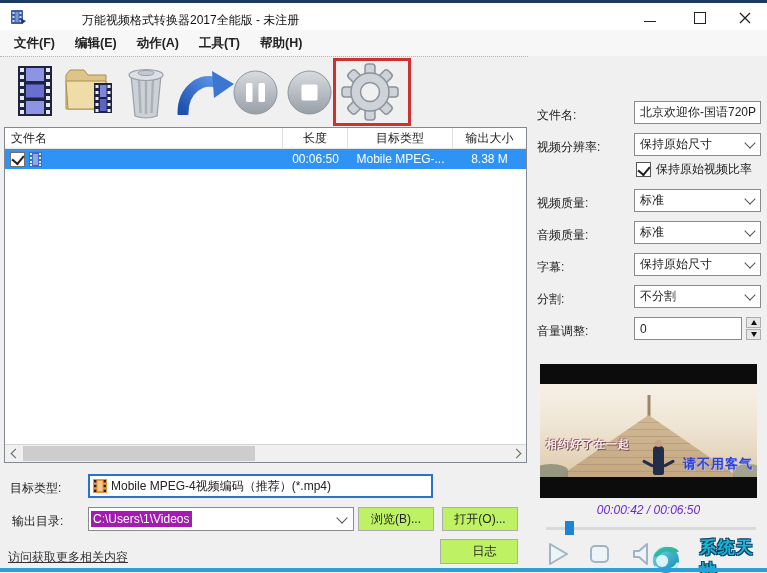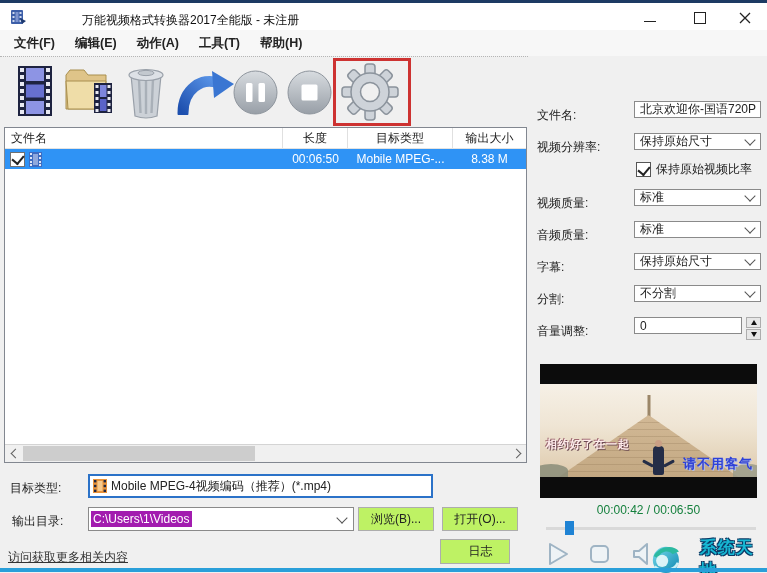--- a/index.html
+++ b/index.html
@@ -41,25 +41,25 @@
   
   .plabel{font-size:12px;color:#222;}
   #typecombo{left:88px;top:474px;width:345px;height:24px;background:#fff;border:2px solid #2b72c8;box-sizing:border-box;display:flex;align-items:center;gap:3px;padding-left:2px;}
   #typecombo span{font-size:12px;color:#222;white-space:nowrap;}
   #dircombo{left:88px;top:507px;width:266px;height:24px;background:#fff;border:1px solid #8a8a8a;box-sizing:border-box;display:flex;align-items:center;}
   #dirvalue{font-size:12px;background:#a21caf;color:#fff;margin-left:2px;padding:1px 2px;white-space:nowrap;}
   .dd-chev{width:7px;height:7px;border:solid #555;border-width:0 1.5px 1.5px 0;transform:rotate(45deg);margin:-3px 7px 0 auto;flex:none;}
   .btn{background:#bef264;border:1px solid #adadad;font-size:12px;color:#222;display:flex;align-items:center;justify-content:center;box-sizing:border-box;}
   #browse-btn{left:358px;top:507px;width:76px;height:24px;}
   #open-btn{left:442px;top:507px;width:76px;height:24px;}
-  #log-btn{left:440px;top:539px;width:70px;height:25px;padding-left:11px;}
+  #log-btn{left:440px;top:539px;width:78px;height:25px;padding-left:11px;}
   #more-link{left:8px;top:549px;font-size:12px;color:#333;text-decoration:underline;}
   
   .rlabel{left:537px;font-size:12px;color:#222;}
-  .rctrl{left:634px;width:127px;height:17px;background:#fff;border:1px solid #8a8a8a;box-sizing:border-box;display:flex;align-items:center;padding-left:5px;font-size:12px;color:#222;white-space:nowrap;overflow:hidden;}
+  .rctrl{left:634px;width:127px;height:23px;background:#fff;border:1px solid #8a8a8a;box-sizing:border-box;display:flex;align-items:center;padding-left:5px;font-size:12px;color:#222;white-space:nowrap;overflow:hidden;}
   .rctrl .dd-chev{margin:-3px 6px 0 auto;}
   #keepratio-row{left:636px;top:161px;display:flex;align-items:center;gap:5px;}
   #keepratio-row .lab{font-size:12px;color:#222;}
   #vol-input{width:108px;}
   .spinner{left:746px;width:15px;height:23px;display:flex;flex-direction:column;gap:1px;}
   .spinbtn{flex:1;background:#e7e7e7;border:1px solid #adadad;display:flex;align-items:center;justify-content:center;}
   .tri-up{width:0;height:0;border-left:3.5px solid transparent;border-right:3.5px solid transparent;border-bottom:5px solid #111;}
   .tri-dn{width:0;height:0;border-left:3.5px solid transparent;border-right:3.5px solid transparent;border-top:5px solid #111;}
   
   #video{left:540px;top:364px;width:217px;height:134px;background:#0c0c0c;overflow:hidden;}
@@ -71,21 +71,21 @@
   #spire{position:absolute;left:50%;transform:translateX(-50%);bottom:60px;width:3px;height:22px;background:#9b8668;}
   .tree{position:absolute;bottom:0;height:13px;border-radius:50% 50% 0 0;background:#8a8d79;opacity:.85;}
   #tree-l{left:-6px;width:34px;} #tree-r{right:-6px;width:30px;background:#9a9b88;}
   #man{position:absolute;left:113px;bottom:2px;width:11px;height:29px;background:#242d47;border-radius:4px 4px 2px 2px;}
   #man-head{position:absolute;left:115px;bottom:30px;width:7px;height:7px;border-radius:50%;background:#c99f85;}
   .arm{position:absolute;bottom:12px;width:12px;height:3px;background:#242d47;border-radius:2px;}
   #arm-l{left:102px;transform:rotate(28deg);} #arm-r{left:123px;transform:rotate(-28deg);}
   #sub1{position:absolute;left:6px;bottom:25px;font-size:11px;font-weight:bold;color:#ffecec;text-shadow:1px 1px 0 #6b4a52,-1px -1px 0 #a06a72;letter-spacing:1px;}
   #sub2{position:absolute;right:4px;bottom:4px;font-size:13px;font-weight:bold;color:#2e41d8;text-shadow:1px 1px 0 #aebdea;letter-spacing:1px;margin-left:16px;}
   
-  #time-display{left:540px;top:503px;width:217px;text-align:center;font-size:12px;color:#15803d;}
+  #time-display{left:540px;top:503px;width:217px;text-align:center;font-size:12px;color:#6d28d9;font-style:italic;}
   #seek-track{left:546px;top:527px;width:210px;height:3px;background:#d9d9d9;}
   #seek-thumb{left:565px;top:521px;width:9px;height:14px;background:#1f83d4;}
   .mediabtn{top:540px;width:28px;height:28px;display:flex;align-items:center;justify-content:center;}
   #play-btn{left:543px;} #pstop-btn{left:586px;} #vol-btn{left:628px;}
   
   #wm{left:650px;top:536px;display:flex;align-items:center;gap:18px;}
   #wm-text{font-size:17px;font-weight:bold;color:#17b8d4;text-shadow:1px 1px 0 #0a3a66,-1px -1px 0 #0a3a66,1px -1px 0 #0a3a66,-1px 1px 0 #0a3a66;letter-spacing:1px;}
   #bottomstrip{left:0;top:568px;width:767px;height:4px;background:#2a9fd9;}
 </style>
 </head>

